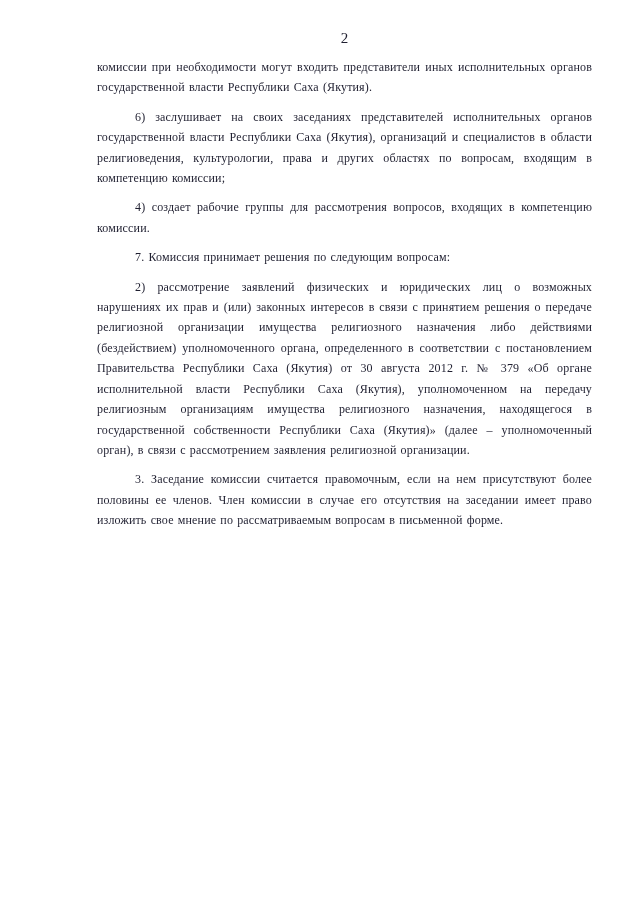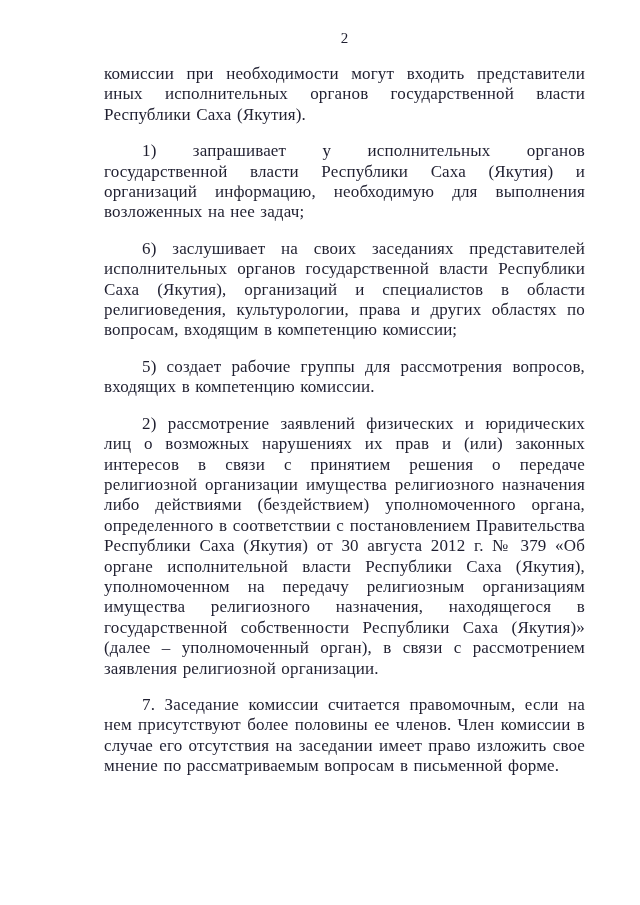--- a/index.html
+++ b/index.html
@@ -22,48 +22,48 @@
     background: #ffffff;
   }
   .page-number {
     text-align: center;
     font-size: 15px;
     line-height: 20px;
     margin: 0 0 7px 0;
     color: #1f1f30;
   }
   .para {
-    margin: 16px;
-    font-size: 17px;
+    margin: 9px;
+    font-size: 12px;
     line-height: 20.4px;
     text-align: justify;
     text-indent: 38px;
     letter-spacing: 0.15px;
     word-spacing: 1px;
     color: #1f1f30;
   }
   .para.no-indent {
     text-indent: 0;
   }
 </style>
 </head>
 <body>
 
 <div class="page">
   <div class="page-number">2</div>
 
   <p class="para no-indent">комиссии при необходимости могут входить представители иных исполнительных органов государственной власти Республики Саха (Якутия).</p>
 
 
-  <p class="para">1) запрашивает у исполнительных органов государственной власти Республики Саха (Якутия) и организаций информацию, необходимую для выполнения возложенных на нее задач;</p>
 
   <p class="para">6) заслушивает на своих заседаниях представителей исполнительных органов государственной власти Республики Саха (Якутия), организаций и специалистов в области религиоведения, культурологии, права и других областях по вопросам, входящим в компетенцию комиссии;</p>
 
 
-  <p class="para">5) создает рабочие группы для рассмотрения вопросов, входящих в компетенцию комиссии.</p>
+  <p class="para">4) создает рабочие группы для рассмотрения вопросов, входящих в компетенцию комиссии.</p>
 
+  <p class="para">7. Комиссия принимает решения по следующим вопросам:</p>
 
 
   <p class="para">2) рассмотрение заявлений физических и юридических лиц о возможных нарушениях их прав и (или) законных интересов в связи с принятием решения о передаче религиозной организации имущества религиозного назначения либо действиями (бездействием) уполномоченного органа, определенного в соответствии с постановлением Правительства Республики Саха (Якутия) от 30 августа 2012 г. № 379 «Об органе исполнительной власти Республики Саха (Якутия), уполномоченном на передачу религиозным организациям имущества религиозного назначения, находящегося в государственной собственности Республики Саха (Якутия)» (далее – уполномоченный орган), в связи с рассмотрением заявления религиозной организации.</p>
 
 
-  <p class="para">7. Заседание комиссии считается правомочным, если на нем присутствуют более половины ее членов. Член комиссии в случае его отсутствия на заседании имеет право изложить свое мнение по рассматриваемым вопросам в письменной форме.</p>
+  <p class="para">3. Заседание комиссии считается правомочным, если на нем присутствуют более половины ее членов. Член комиссии в случае его отсутствия на заседании имеет право изложить свое мнение по рассматриваемым вопросам в письменной форме.</p>
 </div>
 
 </body></html>

